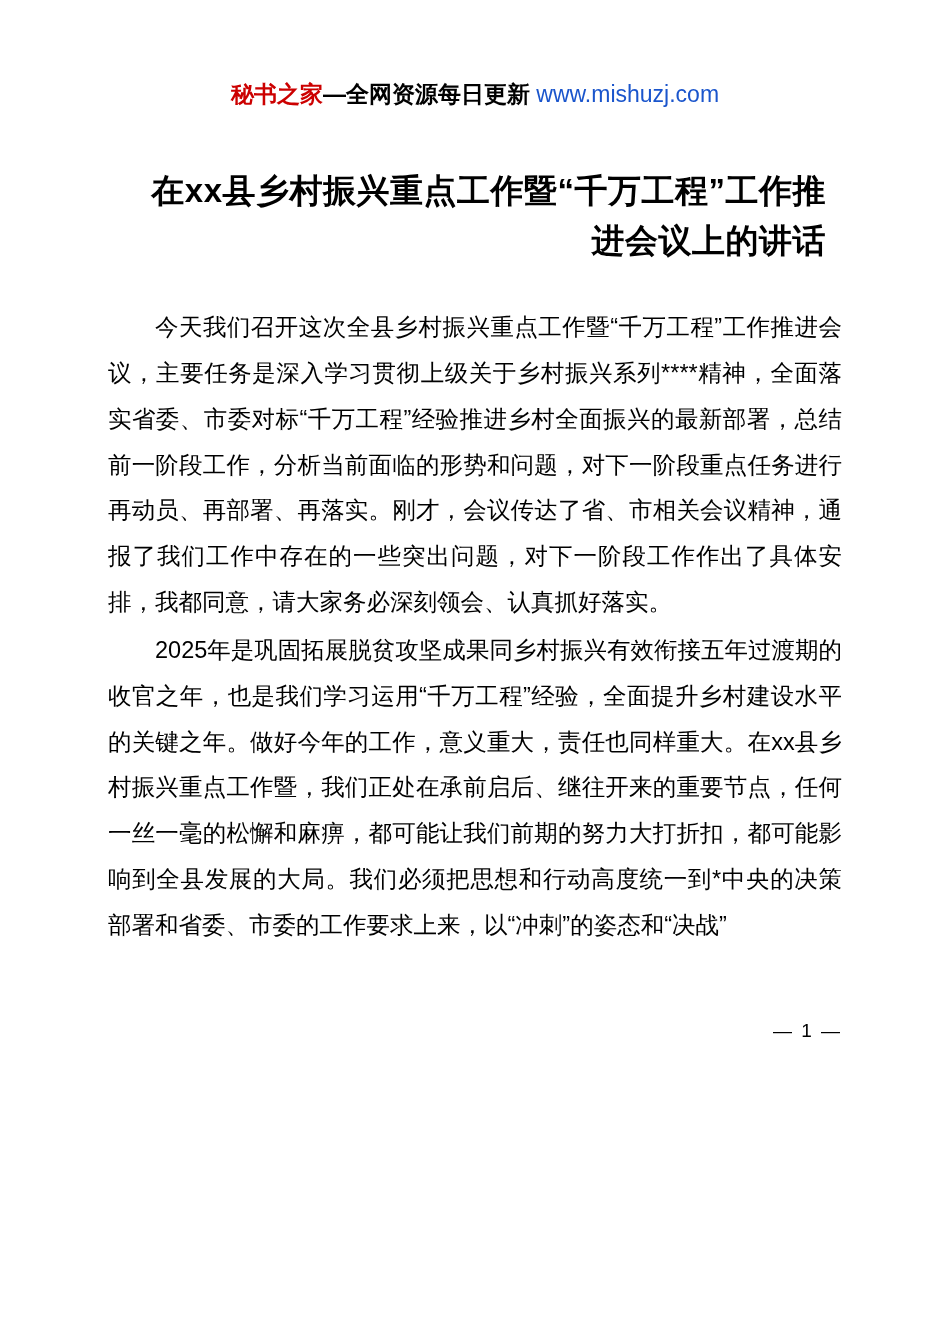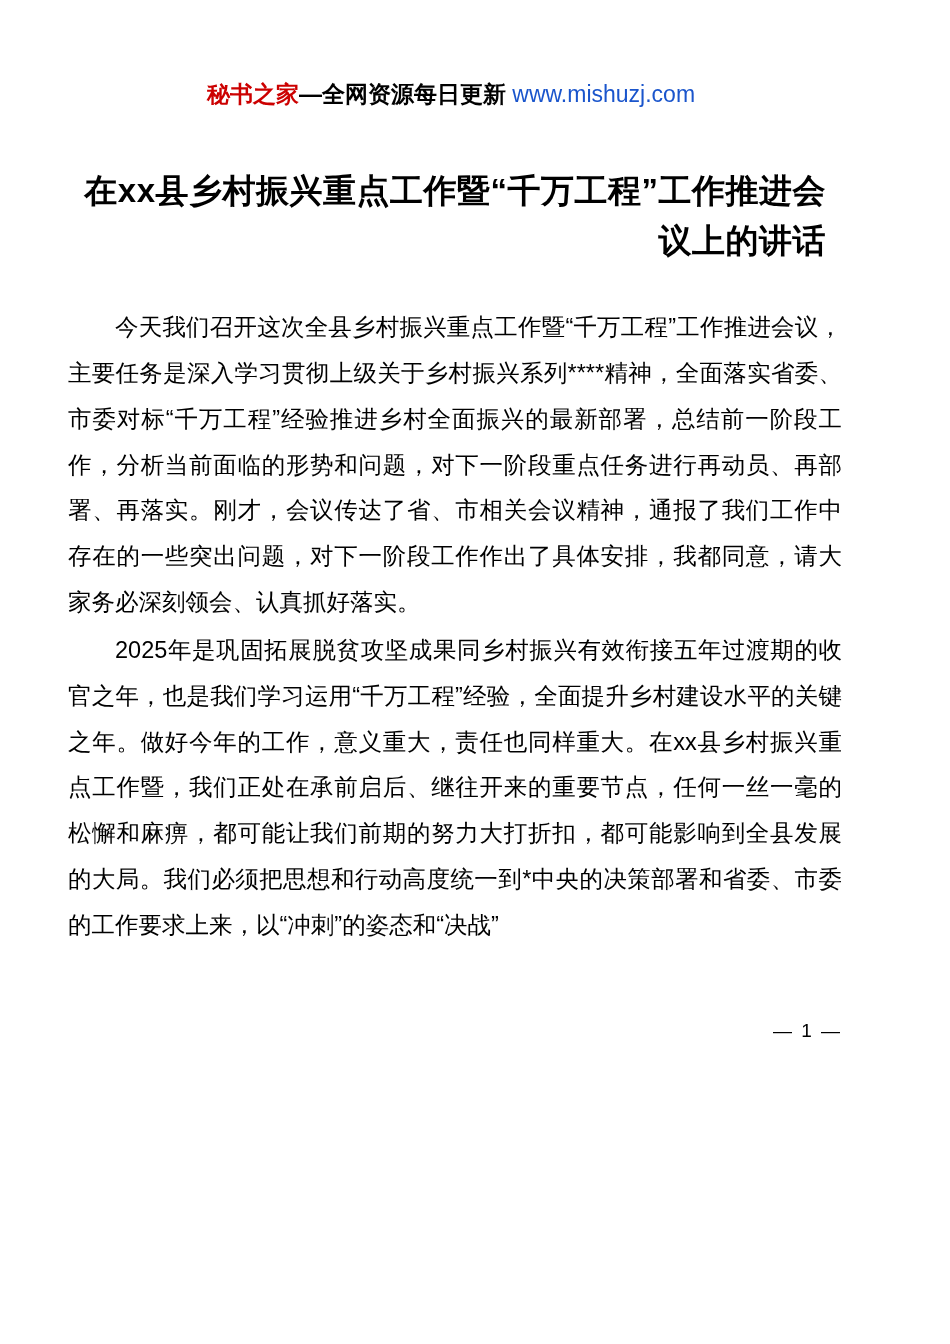--- a/index.html
+++ b/index.html
@@ -12,21 +12,21 @@
     height: 1344px;
     font-family: "Liberation Sans", sans-serif;
     color: #000000;
     position: relative;
     overflow: hidden;
   }
   .page {
     width: 950px;
     height: 1116px;
     box-sizing: border-box;
-    padding: 78px 108px 0 60px;
+    padding: 78px 108px 0 108px;
     position: relative;
   }
   
   .site-header {
     text-align: center;
     font-size: 23px;
     line-height: 1.4;
     white-space: nowrap;
     margin-bottom: 56px;
     letter-spacing: 0px;
@@ -59,21 +59,21 @@
     line-height: 1.95;
     margin-bottom: 4px;
     text-align: justify;
   }
   .para {
     font-size: 23.5px;
     line-height: 1.95;
     text-indent: 2em;
     text-align: justify;
     text-justify: inter-ideograph;
-    margin: 0 0 2px 8px;
+    margin: 0 0 2px 0;
   }
   
   .page-number {
     position: absolute;
     right: 108px;
     bottom: 74px;
     font-size: 19px;
     letter-spacing: 2px;
     color: #000000;
   }

